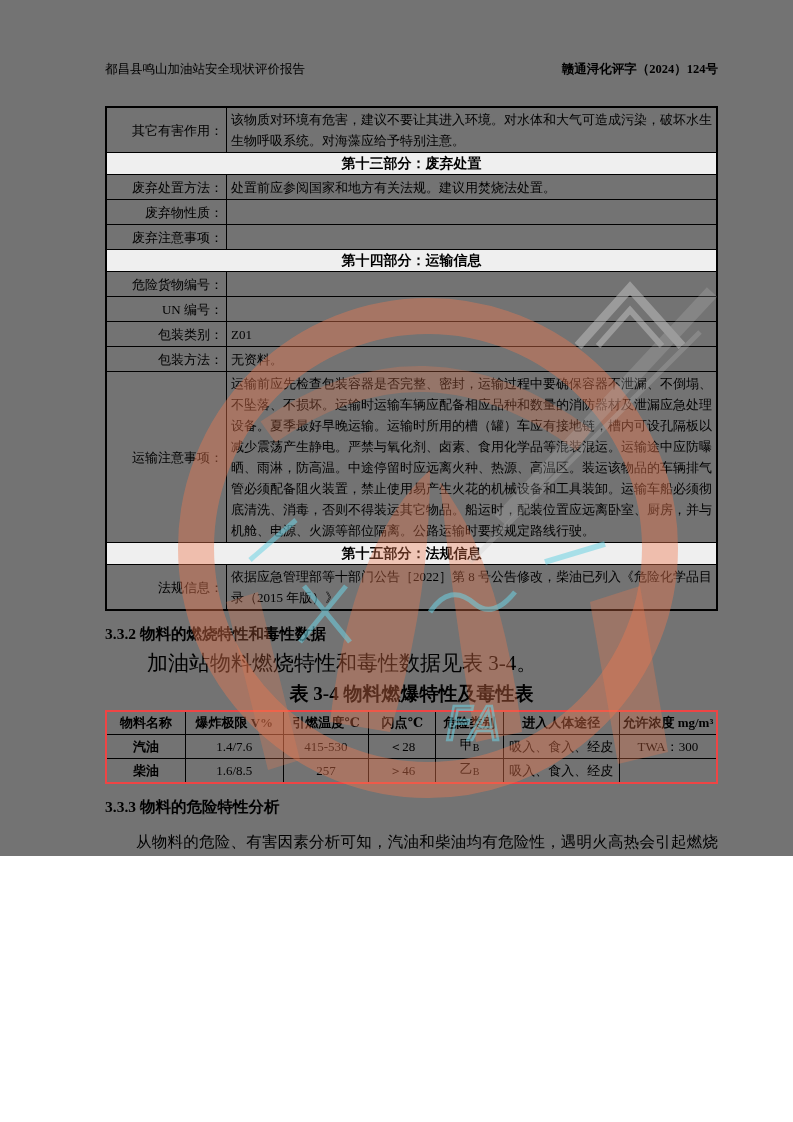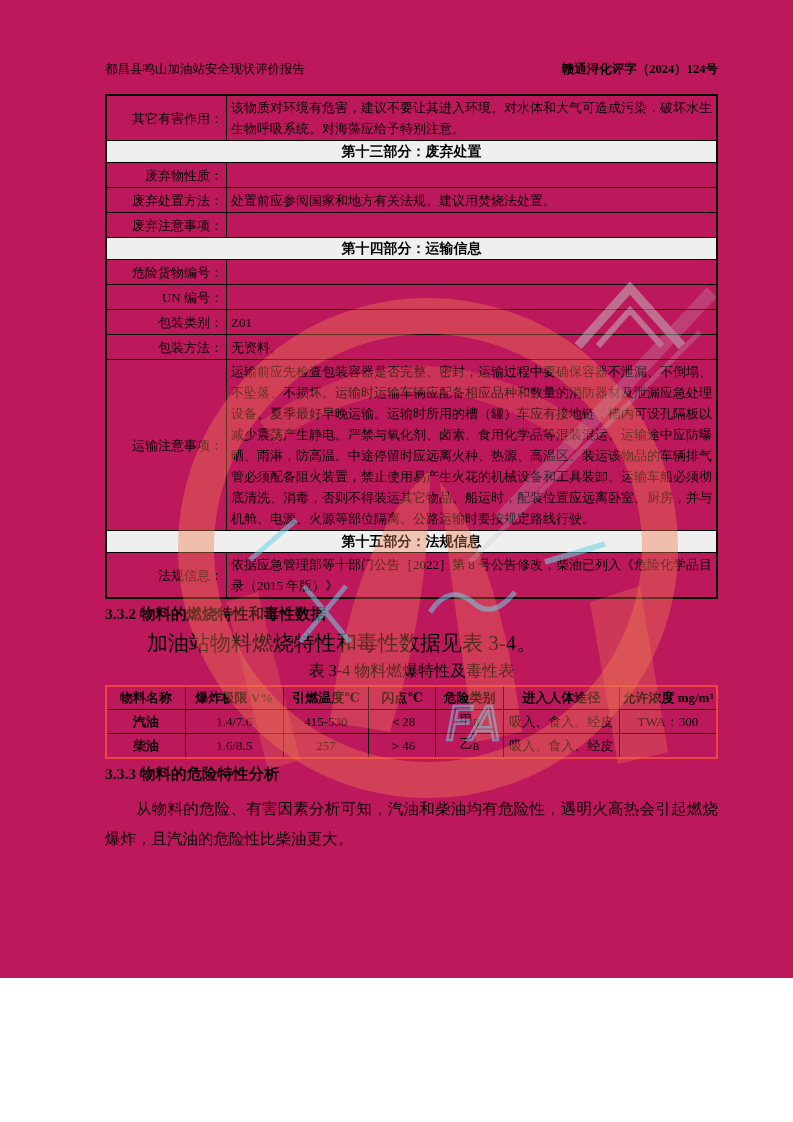--- a/index.html
+++ b/index.html
@@ -1,35 +1,35 @@
 <!DOCTYPE html>
 <html><head>
 <meta charset="utf-8">
 <style>
   html,body{margin:0;padding:0;background:#ffffff;}
   .page{
-    position:relative;width:793px;height:978px;margin:0 auto;background:#be185d;
+    position:relative;width:793px;height:856px;margin:0 auto;background:#737373;
     font-family:"Liberation Serif","DejaVu Serif",serif;color:#000;overflow:hidden;
   }
   .content{position:absolute;left:105px;top:60px;width:613px;z-index:1;}
   .doc-header{display:flex;justify-content:space-between;align-items:flex-end;
     font-size:12.5px;line-height:18px;}
   .doc-header .hdr-right{font-weight:bold;padding-left:40px;}
   
-  table.t1{width:100%;border-collapse:collapse;border:2px solid #000;margin-top:16px;}
+  table.t1{width:100%;border-collapse:collapse;border:2px solid #000;margin-top:28px;}
   table.t1 td{border:1px solid #000;font-size:13px;line-height:21px;height:22px;
     padding:1px 4px;vertical-align:middle;}
   table.t1 td.lbl{width:112px;text-align:right;padding-right:3px;white-space:nowrap;}
   table.t1 td.val{text-align:justify;}
   table.t1 tr.sec td{background:#efefef;text-align:center;font-weight:bold;
     font-size:14px;height:21px;padding:0;}
   
-  h3.sec-h{font-size:15.5px;font-weight:bold;margin:4px 0 4px;line-height:22px;}
+  h3.sec-h{font-size:15.5px;font-weight:bold;margin:12px 0 4px;line-height:22px;}
   p.intro{font-size:21px;margin:6px 0 6px;text-indent:2em;line-height:24px;}
-  .caption{text-align:center;font-weight:normal;font-size:16px;margin:6px 0 3px;}
+  .caption{text-align:center;font-weight:bold;font-size:19px;margin:6px 0 3px;}
   
   table.t2{width:100%;border-collapse:collapse;border:2px solid #ef4444;}
   table.t2 th,table.t2 td{border:1px solid #000;text-align:center;font-size:13px;
     height:22px;padding:0 2px;line-height:20px;}
   table.t2 th{font-weight:bold;}
   .subB{font-size:10px;vertical-align:-2px;}
   p.body-p{font-size:15.5px;line-height:30px;text-indent:2em;text-align:justify;margin:9px 0;}
   .page-num{position:absolute;top:1032px;left:0;width:100%;text-align:center;
     font-size:13px;z-index:1;}
   
@@ -54,26 +54,26 @@
         </colgroup>
       <tbody>
         <tr>
           <td class="lbl">其它有害作用：</td>
           <td class="val">该物质对环境有危害，建议不要让其进入环境。对水体和大气可造成污染，破坏水生生物呼吸系统。对海藻应给予特别注意。</td>
         </tr>
         <tr class="sec">
           <td colspan="2">第十三部分：废弃处置</td>
         </tr>
         <tr>
+          <td class="lbl">废弃处置方法：</td>
+          <td class="val">处置前应参阅国家和地方有关法规。建议用焚烧法处置。</td>
+        </tr>
+        <tr>
           <td class="lbl">废弃物性质：</td>
           <td class="val"></td>
-        </tr>
-        <tr>
-          <td class="lbl">废弃处置方法：</td>
-          <td class="val">处置前应参阅国家和地方有关法规。建议用焚烧法处置。</td>
         </tr>
         <tr>
           <td class="lbl">废弃注意事项：</td>
           <td class="val"></td>
         </tr>
         <tr class="sec">
           <td colspan="2">第十四部分：运输信息</td>
         </tr>
         <tr>
           <td class="lbl">危险货物编号：</td>

